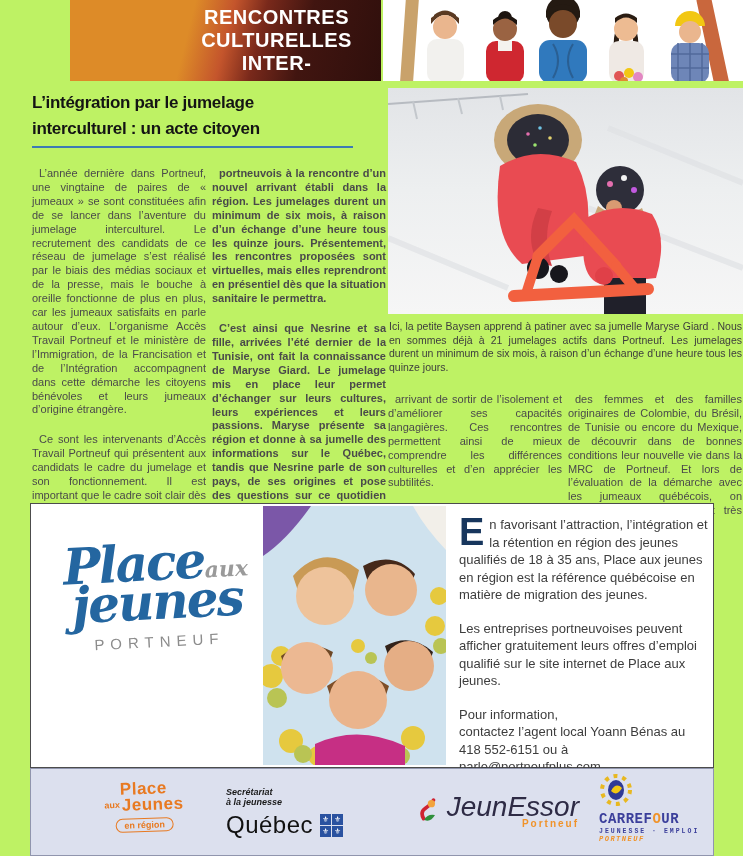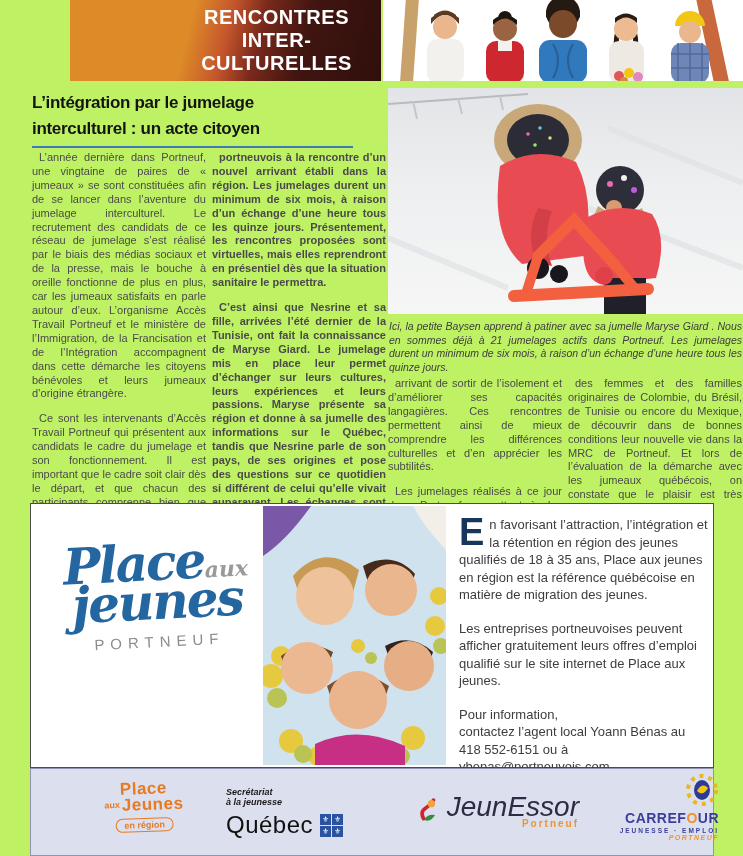--- a/index.html
+++ b/index.html
@@ -24,32 +24,32 @@
   
   .article-title {
     position:absolute; left:32px; top:90px; width:352px;
     font-size:17px; font-weight:800; letter-spacing:-.3px; line-height:26px; color:#141414;
   }
   .title-underline { width:321px; height:2px; background:#3d7ab5; margin-top:4px; }
 
   
   .col { position:absolute; width:174px; font-size:11px; line-height:13.9px;
          color:#4a4a4a; text-align:justify; }
-  .col p { margin-bottom:11px; text-indent:7px; }
+  .col p { margin-bottom:11px; text-indent:7px;margin-top:16px; }
   .col-1 { left:32px;  top:151px; }
   .col-2 { left:212px; top:151px;font-weight:bold; }
   .col-3 { left:388px; top:377px; }
   .col-4 { left:568px; top:377px; }
 
   
   .photo-skating { position:absolute; left:388px; top:88px; width:355px; height:226px; }
   .photo-skating svg { display:block; width:100%; height:100%; }
   .caption {
     position:absolute; left:389px; top:320px; width:353px;
-    font-size:10.5px; font-style:italic; line-height:13.5px; color:#3d3d3d; text-align:justify;
+    font-size:10.5px; line-height:13.5px; color:#3d3d3d; text-align:justify;
   }
 
   
   .ad-box { position:absolute; left:30px; top:503px; width:684px; height:265px;
             background:#fff; border:1px solid #4c4c4c; }
   .paj-logo { position:absolute; left:20px; top:38px; width:212px; text-align:center;
               transform:rotate(-3deg); }
   .paj-word { font-family:"DejaVu Serif", serif; font-style:italic; font-weight:700;
               color:#2466a0; font-size:50px; line-height:42px; letter-spacing:-2px; }
   .paj-aux  { font-family:"DejaVu Serif", serif; font-style:italic; font-weight:700;
@@ -87,37 +87,37 @@
   .qc-sq { background:#2a52a0; color:#fff; font-size:8px; line-height:11px; text-align:center; }
 
   
   .jeunessor { left:388px; top:14px; width:160px; display:flex; align-items:center; }
   .je-fig { width:42px; height:58px; margin-right:6px; }
   .je-name { font-family:Liberation Sans, sans-serif; font-style:italic; font-size:28px;
              color:#2e2b45; line-height:22px; }
   .je-sub { font-size:10px; font-weight:700; letter-spacing:2px; color:#f0932a; text-align:right; }
 
   
-  .carrefour { left:568px; top:4px; width:120px; text-align:right; }
+  .carrefour { left:568px; top:4px; width:120px; text-align:left;font-family:Liberation Mono, monospace; }
   .cf-sun { width:34px; height:34px; margin:0 auto; }
   .cf-name { font-size:14px; font-weight:800; color:#3b3f9b; letter-spacing:.5px; line-height:14px; }
   .cf-o { color:#f0932a; }
   .cf-sub1 { font-size:6.5px; font-weight:700; letter-spacing:2px; color:#3b3f9b; margin-top:2px; }
   .cf-sub2 { font-size:7px; font-weight:700; font-style:italic; letter-spacing:1.5px; color:#f0932a; }
 </style>
 </head>
 <body>
 
 <div class="page">
 
   <div class="banner">
     <div class="banner-text">
       <span style="display:block">RENCONTRES</span>
+      <span style="display:block">CULTURELLES</span>
       <span style="display:block">INTER-</span>
-      <span style="display:block">CULTURELLES</span>
     </div>
   </div>
 
   <div class="photo-workers">
     <svg viewBox="0 0 360 81" preserveAspectRatio="none">
       <rect width="360" height="81" fill="#ffffff"></rect>
       <rect x="20" y="-6" width="13" height="95" rx="3" fill="#c9a26b" transform="rotate(4 27 40)"></rect>
       <path d="M48 24 q14 -18 28 0 l0 -6 q-14 -12 -28 0 z" fill="#5a3a22"></path>
       <circle cx="62" cy="27" r="12" fill="#eab68e"></circle>
       <path d="M51 20 q11 -12 22 0 l0 -5 q-11 -9 -22 0 z" fill="#5a3a22"></path>
@@ -260,21 +260,21 @@
       </svg>
     </div>
 
     <div class="ad-text">
       <p><span class="dropcap">E</span><span>n favorisant l’attraction, l’intégration et la rétention en région des jeunes qualifiés de 18 à 35 ans, Place aux jeunes en région est la référence québécoise en matière de migration des jeunes.</span></p>
       <p>Les entreprises portneuvoises peuvent afficher gratuitement leurs offres d’emploi qualifié sur le site internet de Place aux jeunes.</p>
       <div class="ad-lines">
         <span>Pour information,</span>
         <span>contactez l’agent local Yoann Bénas au</span>
         <span>418 552-6151 ou à</span>
-        <span>ybenas@portneuvois.com</span>
+        <span>parle@portneufplus.com</span>
       </div>
     </div>
   </div>
 
   <div class="footer">
 
     <div class="flogo paj-orange">
       <div class="pajo-big">Place</div>
       <div><span class="pajo-small">aux</span><span class="pajo-big">Jeunes</span></div>
       <div class="pajo-pill">en région</div>

